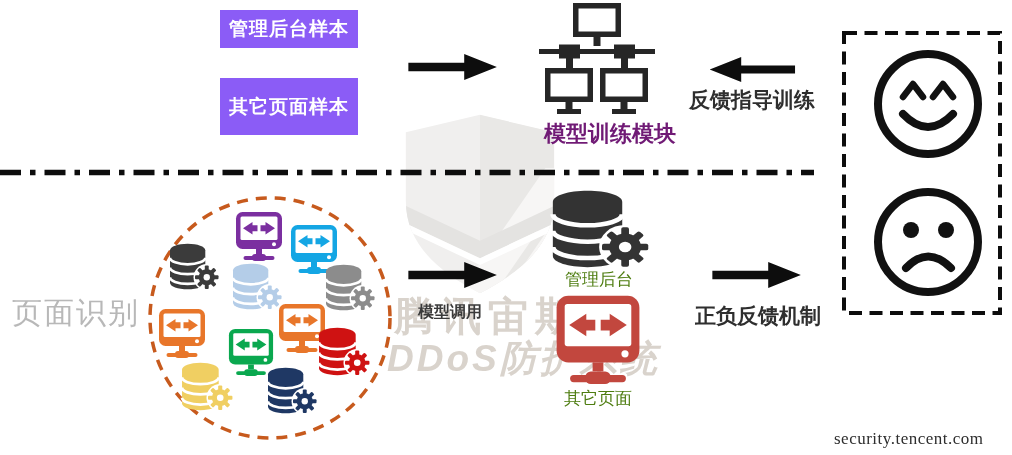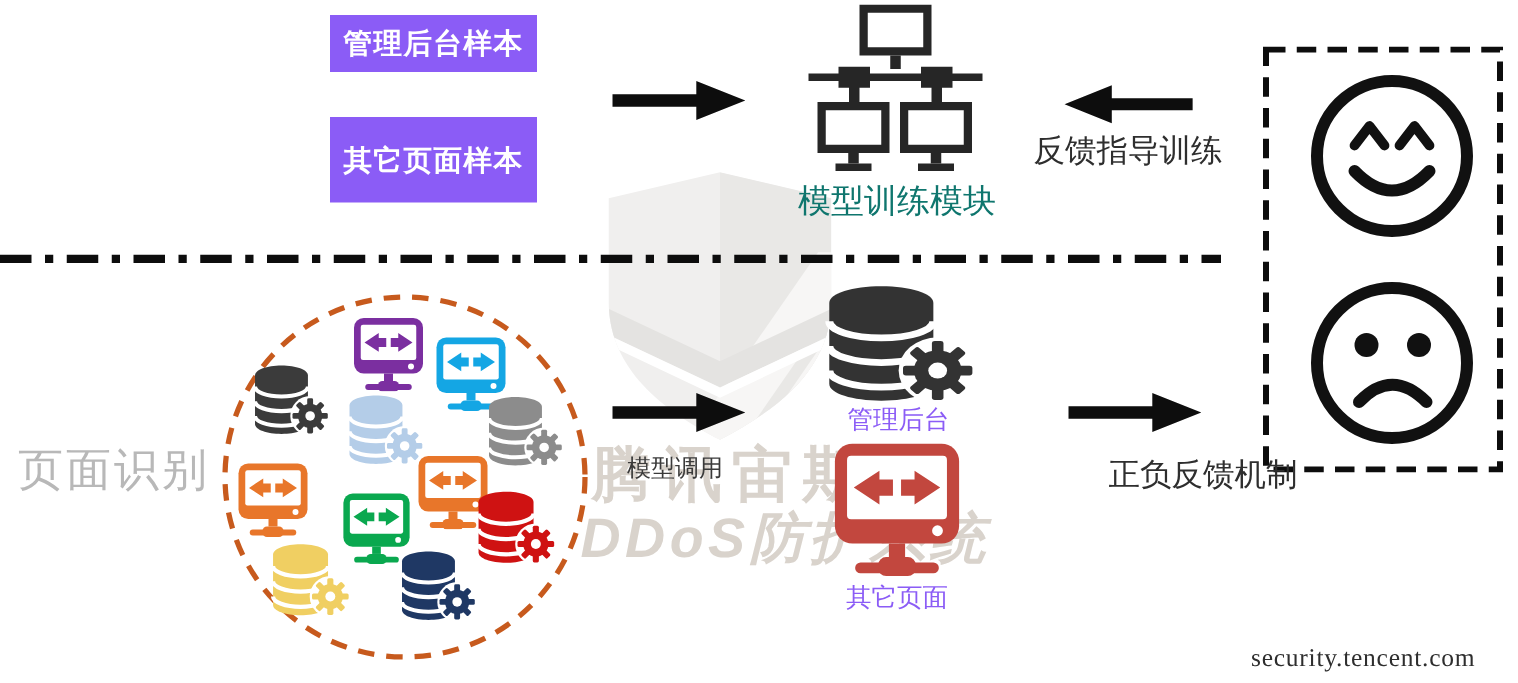--- a/index.html
+++ b/index.html
@@ -3,22 +3,22 @@
 <meta charset="utf-8">
 <style>
   html,body{margin:0;padding:0;background:#fff;}
   .stage{position:relative;width:1012px;height:455px;background:#fff;overflow:hidden;
          font-family:"Liberation Sans","DejaVu Sans",sans-serif;}
   .abs{position:absolute;}
   .lbl{position:absolute;white-space:nowrap;}
   .section-label{font-size:30px;color:#b8b8b8;letter-spacing:2px;}
   .blue-box{position:absolute;background:#8b5cf6;color:#fff;font-size:19px;font-weight:bold;
             display:flex;align-items:center;justify-content:center;letter-spacing:1px;}
-  .bold-lbl{font-weight:normal;color:#2e2e2e;text-align:center;}
-  .gray-lbl{color:#8b5cf6;font-size:17px;text-align:center;}
+  .bold-lbl{font-weight:bold;color:#2e2e2e;text-align:center;}
+  .gray-lbl{color:#4d7c0f;font-size:17px;text-align:center;}
   .z1{z-index:1;} .z2{z-index:2;} .z3{z-index:3;}
   .wm-text{position:absolute;color:#d9d3cc;font-weight:bold;z-index:1;}
   .cluster{position:absolute;inset:0;z-index:2;}
   .cluster-icon{position:absolute;}
   .footer-url{position:absolute;font-family:"Liberation Serif","DejaVu Serif",serif;
               font-size:17px;color:#2e2e2e;letter-spacing:0.5px;}
 </style>
 </head>
 <body>
 
@@ -112,21 +112,21 @@
       <rect x="67" y="65" width="48" height="34"></rect>
       <rect x="32.5" y="99" width="7" height="7"></rect>
       <rect x="87.5" y="99" width="7" height="7"></rect>
       <rect x="24" y="106" width="24" height="5"></rect>
       <rect x="79" y="106" width="24" height="5"></rect>
     </g>
     <rect x="45.5" y="5.5" width="37" height="23" fill="#fff"></rect>
     <rect x="17.5" y="70.5" width="37" height="23" fill="#fff"></rect>
     <rect x="72.5" y="70.5" width="37" height="23" fill="#fff"></rect>
   </svg>
-  <div class="lbl bold-lbl z2" style="left:520px;top:119px;width:156px;font-size:22px;color:#0f766e;">模型训练模块</div>
+  <div class="lbl bold-lbl z2" style="left:520px;top:119px;width:156px;font-size:22px;color:#701a75;text-align:right;">模型训练模块</div>
 
   <svg class="abs z2" style="left:706px;top:56px;width:92px;height:27px;color:#0d0d0d;" viewBox="0 0 96 30">
     <use href="#sym-arrow-l"></use>
   </svg>
   <div class="lbl bold-lbl z2" style="left:676px;top:86px;width:152px;font-size:21px;">反馈指导训练</div>
 
   <svg class="abs z2" style="left:842px;top:31px;width:160px;height:284px;" viewBox="0 0 160 284">
     <rect x="2" y="2" width="156" height="280" fill="none" stroke="#0d0d0d" stroke-width="4" stroke-dasharray="13 7.5"></rect>
   </svg>
   <svg class="abs z2" style="left:870px;top:46px;width:116px;height:116px;" viewBox="0 0 116 116">
@@ -194,16 +194,16 @@
   <div class="lbl gray-lbl z2" style="left:549px;top:268px;width:100px;">管理后台</div>
 
   <svg class="abs z2" style="left:553px;top:292px;width:90px;height:94px;color:#c2473e;" viewBox="0 0 100 100">
     <use href="#sym-monitor"></use>
   </svg>
   <div class="lbl gray-lbl z2" style="left:548px;top:387px;width:100px;">其它页面</div>
 
   <svg class="abs z2" style="left:710px;top:261px;width:94px;height:28px;color:#0d0d0d;" viewBox="0 0 96 30">
     <use href="#sym-arrow-r"></use>
   </svg>
-  <div class="lbl bold-lbl z2" style="left:688px;top:302px;width:140px;font-size:21px;margin-left:44px;">正负反馈机制</div>
+  <div class="lbl bold-lbl z2" style="left:688px;top:302px;width:140px;font-size:21px;">正负反馈机制</div>
 
   <div class="footer-url z2" style="left:834px;top:429px;">security.tencent.com</div>
 </div>
 
 </body></html>

